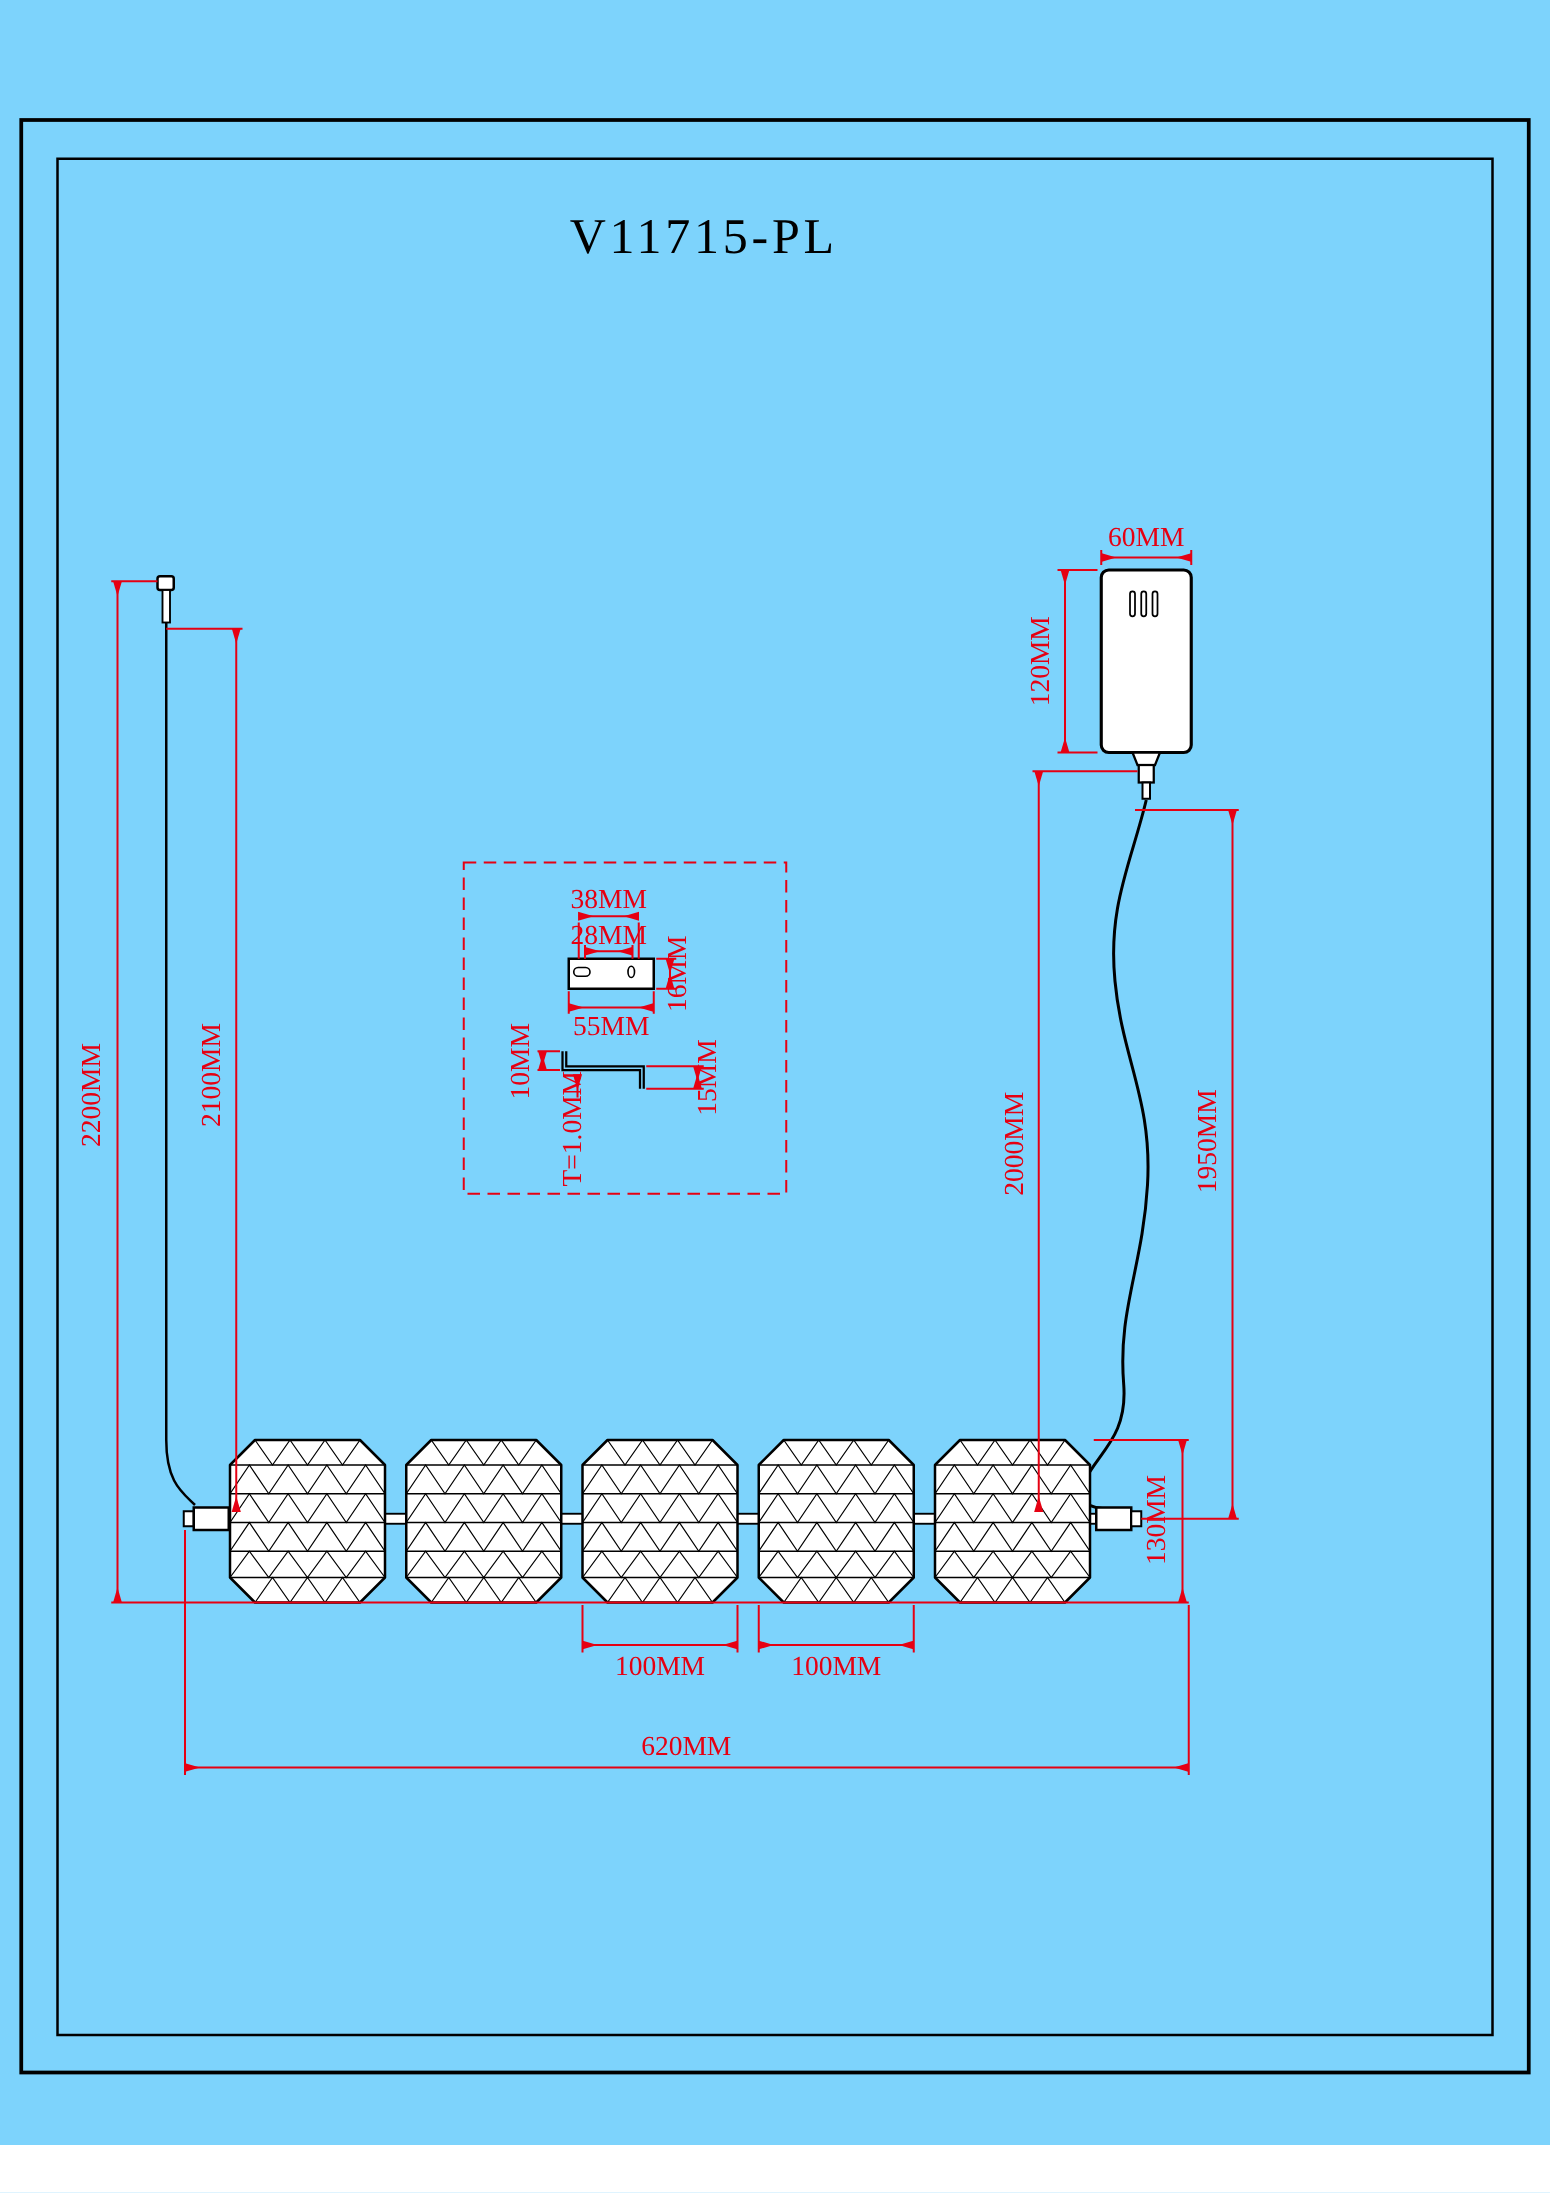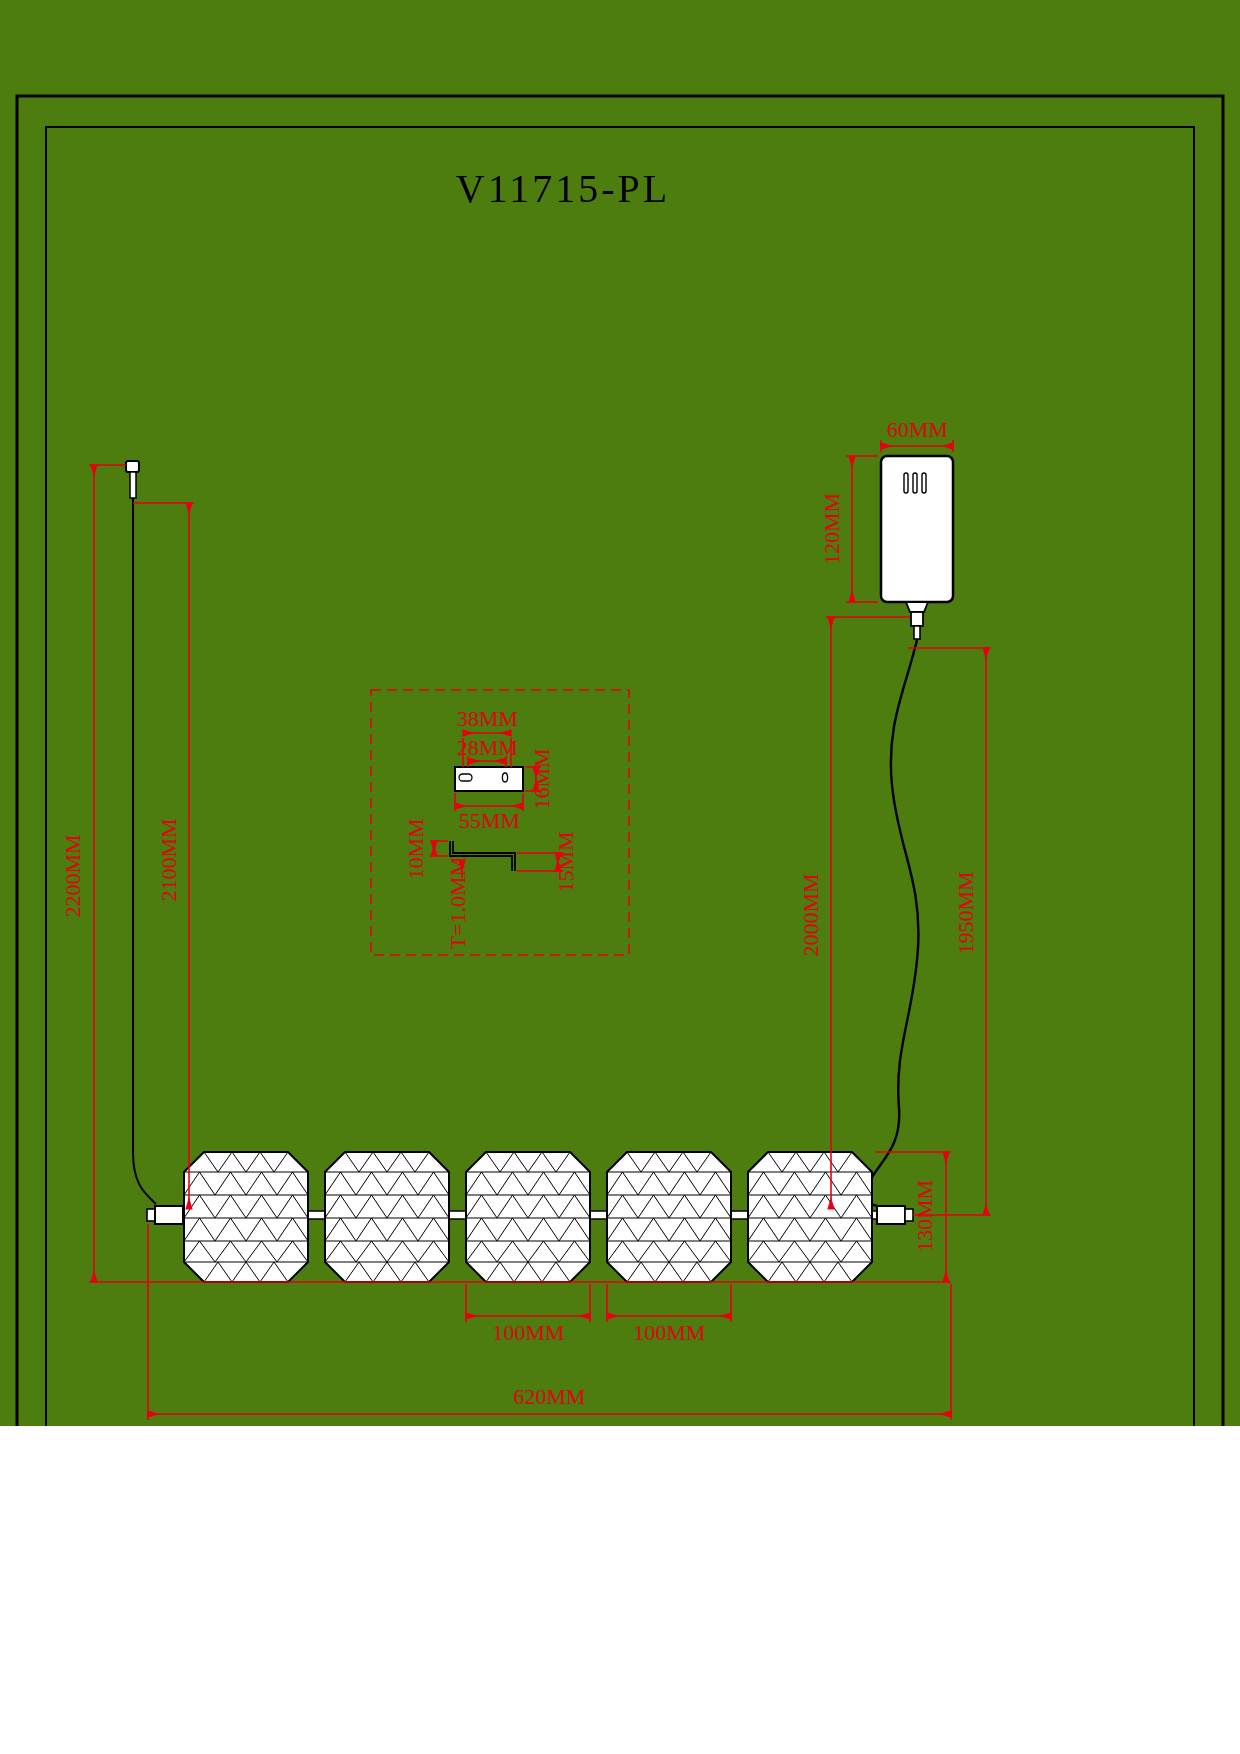--- a/index.html
+++ b/index.html
@@ -6,22 +6,22 @@
     margin: 0;
     padding: 0;
     background: #ffffff;
     width: 1240px;
     height: 1754px;
     font-family: "Liberation Serif", serif;
   }
   .sheet {
     position: relative;
     width: 1240px;
-    height: 1426px;
-    background: #4d7c0f;
+    height: 1716px;
+    background: #7dd3fc;
     overflow: hidden;
   }
   svg { display: block; }
   text { user-select: none; }
   .dim-text {
     fill: #e60012;
     font-size: 22px;
     font-family: "Liberation Serif", serif;
   }
   .title-text {

